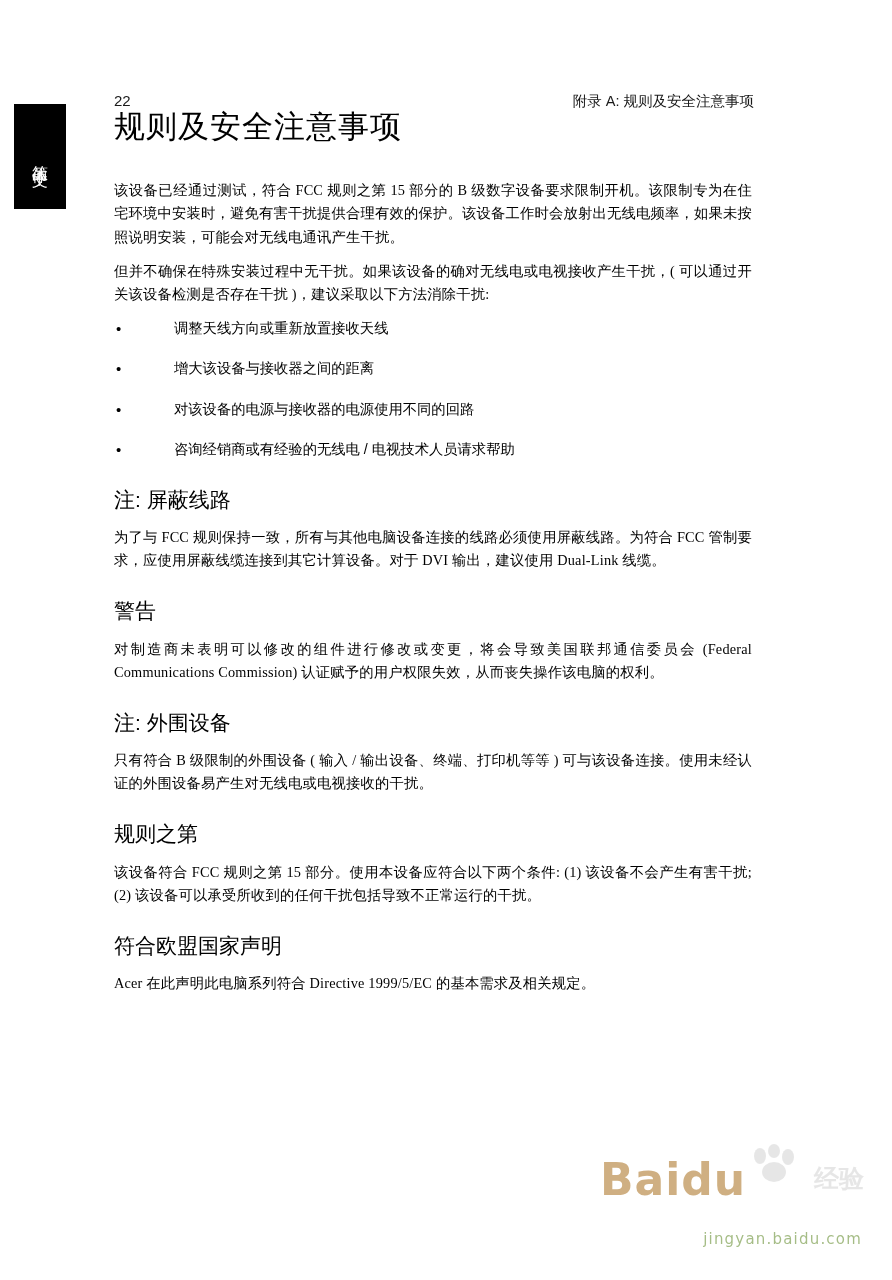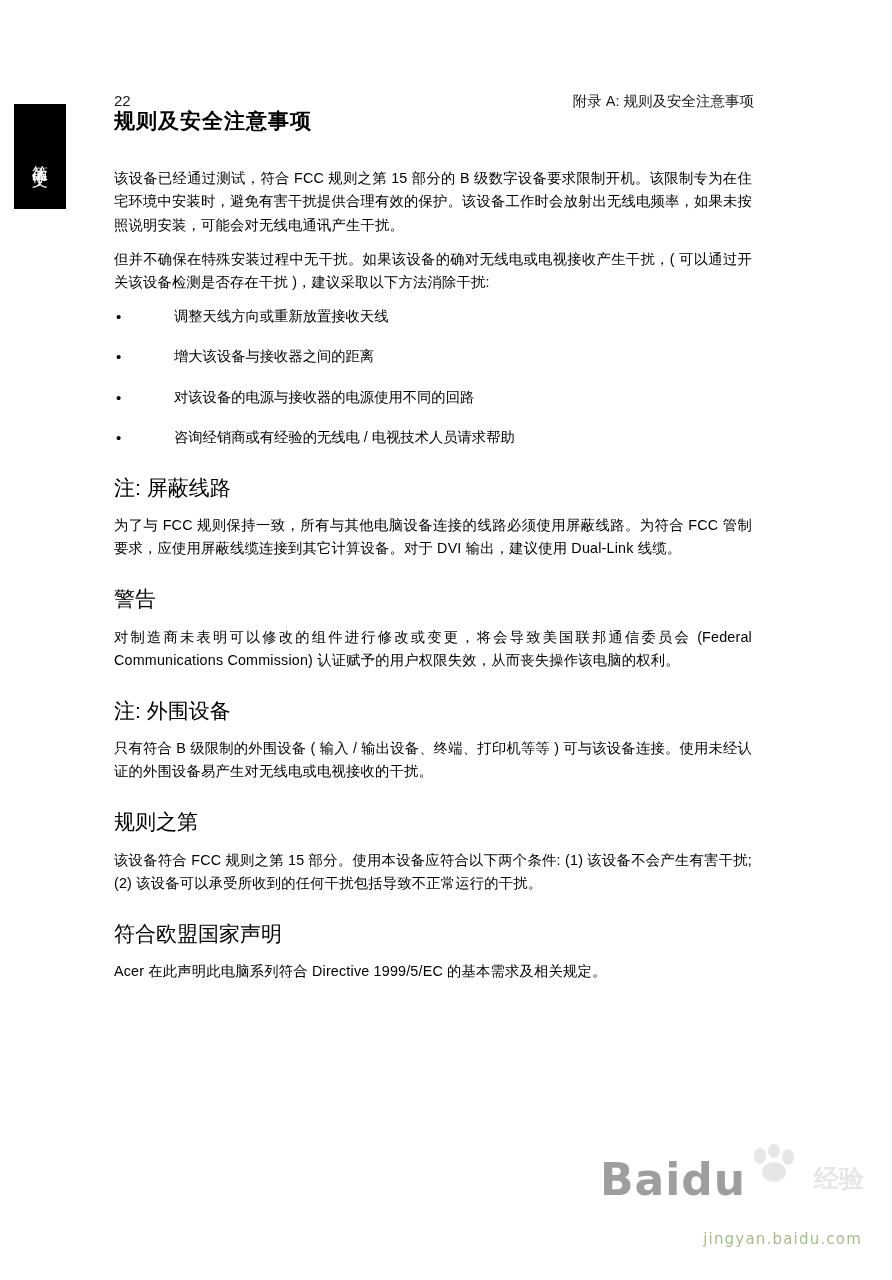--- a/index.html
+++ b/index.html
@@ -66,22 +66,22 @@
 
   
   .content {
     position: absolute;
     left: 114px;
     top: 108px;
     width: 640px;
   }
 
   h1.doc-title {
-    font-size: 21px;
-    font-weight: bold;
+    font-size: 31px;
+    font-weight: normal;
     margin: 0 0 34px 0;
     letter-spacing: 1px;
     line-height: 1.2;
   }
 
   h2.section-title {
     font-size: 21px;
     font-weight: normal;
     margin: 0 0 13px 0;
     line-height: 1.25;
@@ -90,20 +90,21 @@
   .section {
     margin-bottom: 26px;
   }
 
   p.para {
     font-size: 14.3px;
     line-height: 1.62;
     margin: 0 2px 11px 0;
     text-align: justify;
     letter-spacing: 0.2px;
+    font-family: Liberation Serif, serif;
   }
   p.para:last-child {
     margin-bottom: 0;
   }
 
   ul.bullets {
     list-style: none;
     margin: 12px 0 0 0;
     padding: 0;
   }
@@ -130,21 +131,21 @@
     height: 108px;
     opacity: 0.5;
     pointer-events: none;
   }
   .wm-main {
     position: absolute;
     left: 0;
     top: 10px;
     font-size: 44px;
     font-weight: bold;
-    color: #404040;
+    color: #a16207;
     letter-spacing: 1px;
     font-family: "DejaVu Sans", sans-serif;
   }
   .wm-cn {
     position: absolute;
     right: 4px;
     top: 18px;
     font-size: 25px;
     color: #cfcfcf;
     font-weight: bold;

